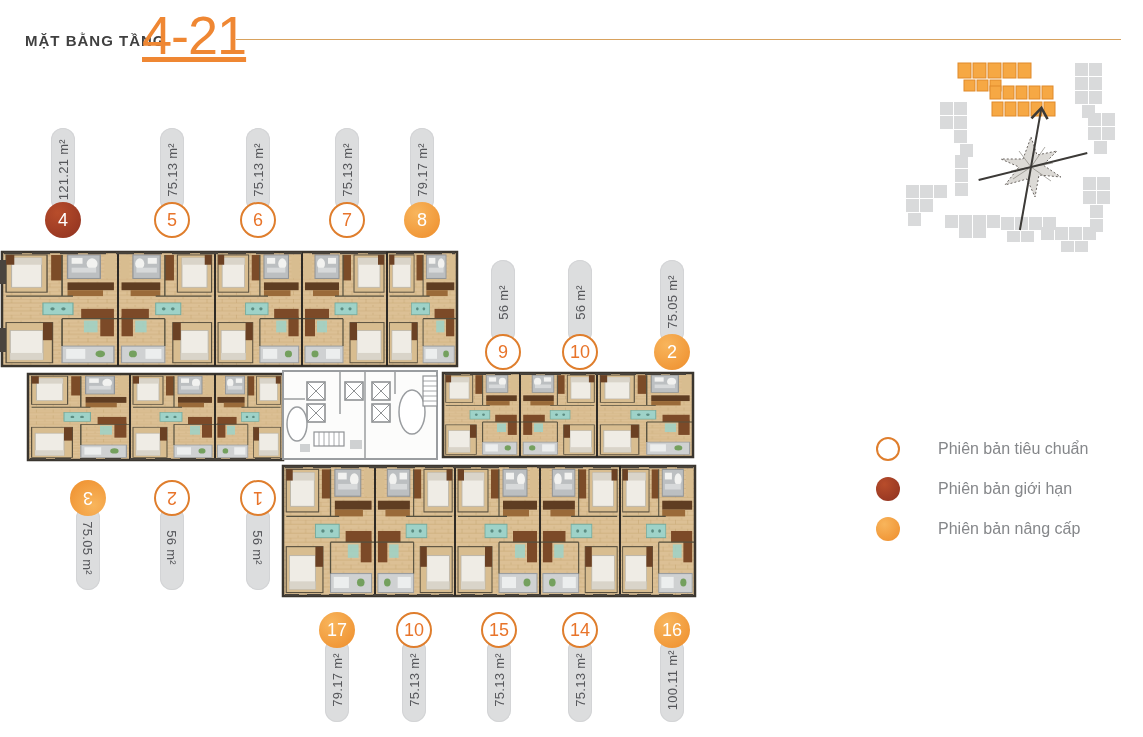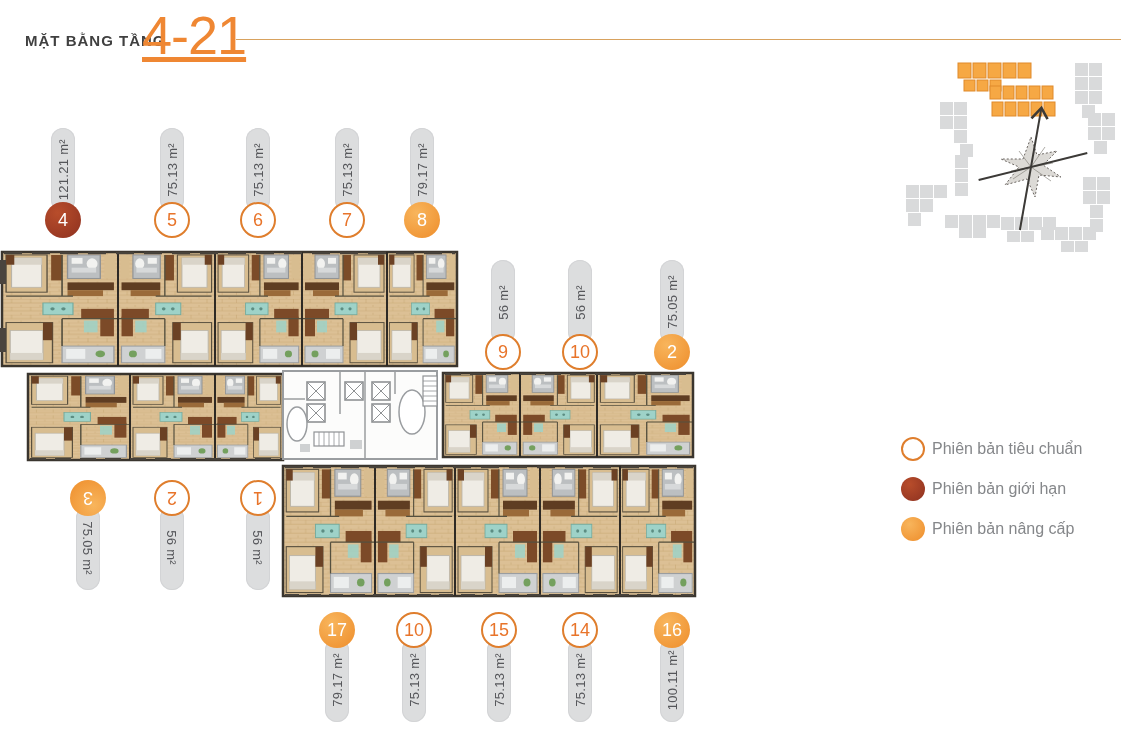--- a/index.html
+++ b/index.html
@@ -26,21 +26,21 @@
   .circle { width:36px; height:36px; border-radius:50%; display:flex; align-items:center;
             justify-content:center; font-size:18px; z-index:2; }
   .up .circle, .flip .circle { margin-top:-10px; }
   .down .circle { margin-bottom:-10px; }
   .circle.standard { background:#fff; border:2px solid #DF7E2D; color:#E8742A; }
   .circle.upgrade  { background:radial-gradient(circle at 35% 30%, #F8B55C, #EE8D2B); color:#fff; }
   .circle.limited  { background:radial-gradient(circle at 35% 30%, #B84D2B, #8E3120); color:#fff; }
 
   
   .legend { position:absolute; left:876px; top:437px; display:flex; flex-direction:column; gap:16px; }
-  .legend-row { display:flex; align-items:center; gap:7px;margin-left:25px; }
+  .legend-row { display:flex; align-items:center; gap:38px; }
   .legend-dot { width:24px; height:24px; border-radius:50%; flex:0 0 auto; }
   .legend-dot.standard { background:#fff; border:2px solid #DF7E2D; }
   .legend-dot.upgrade  { background:radial-gradient(circle at 35% 30%, #F8B55C, #EE8D2B); }
   .legend-dot.limited  { background:radial-gradient(circle at 35% 30%, #B84D2B, #8E3120); }
   .legend-row span { font-size:16px; color:#85878A; }
 
   svg { position:absolute; }
 </style>
 </head>
 <body>

